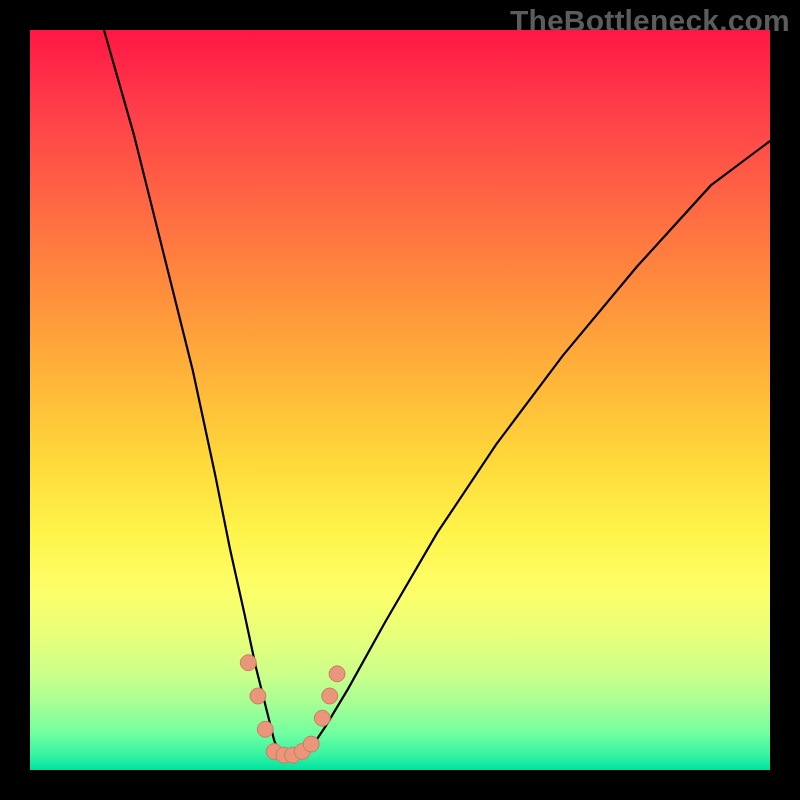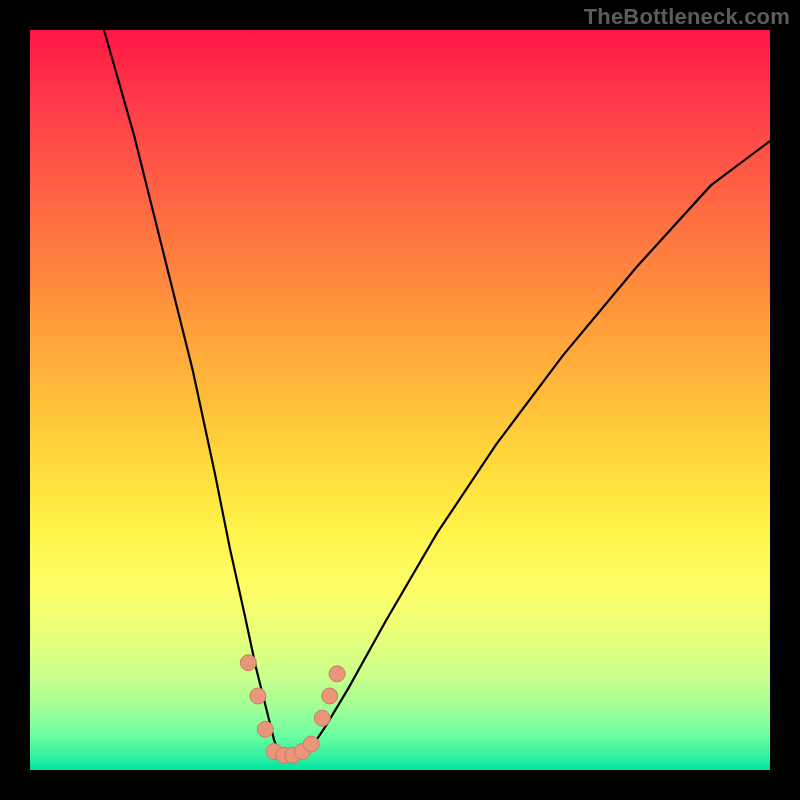--- a/index.html
+++ b/index.html
@@ -39,21 +39,21 @@
       #72ffa0 95%,
       #35f3a2 98%,
       #00e2a3 100%
     );
   }
   .watermark {
     position: absolute;
     top: 4px;
     right: 10px;
     font-family: Arial, Helvetica, sans-serif;
-    font-size: 22px;
+    font-size: 30px;
     font-weight: 600;
     color: #5c5c5c;
     letter-spacing: 0.2px;
     user-select: none;
     margin-left: 8px;
   }
   svg.curve {
     position: absolute;
     left: 0;
     top: 0;

